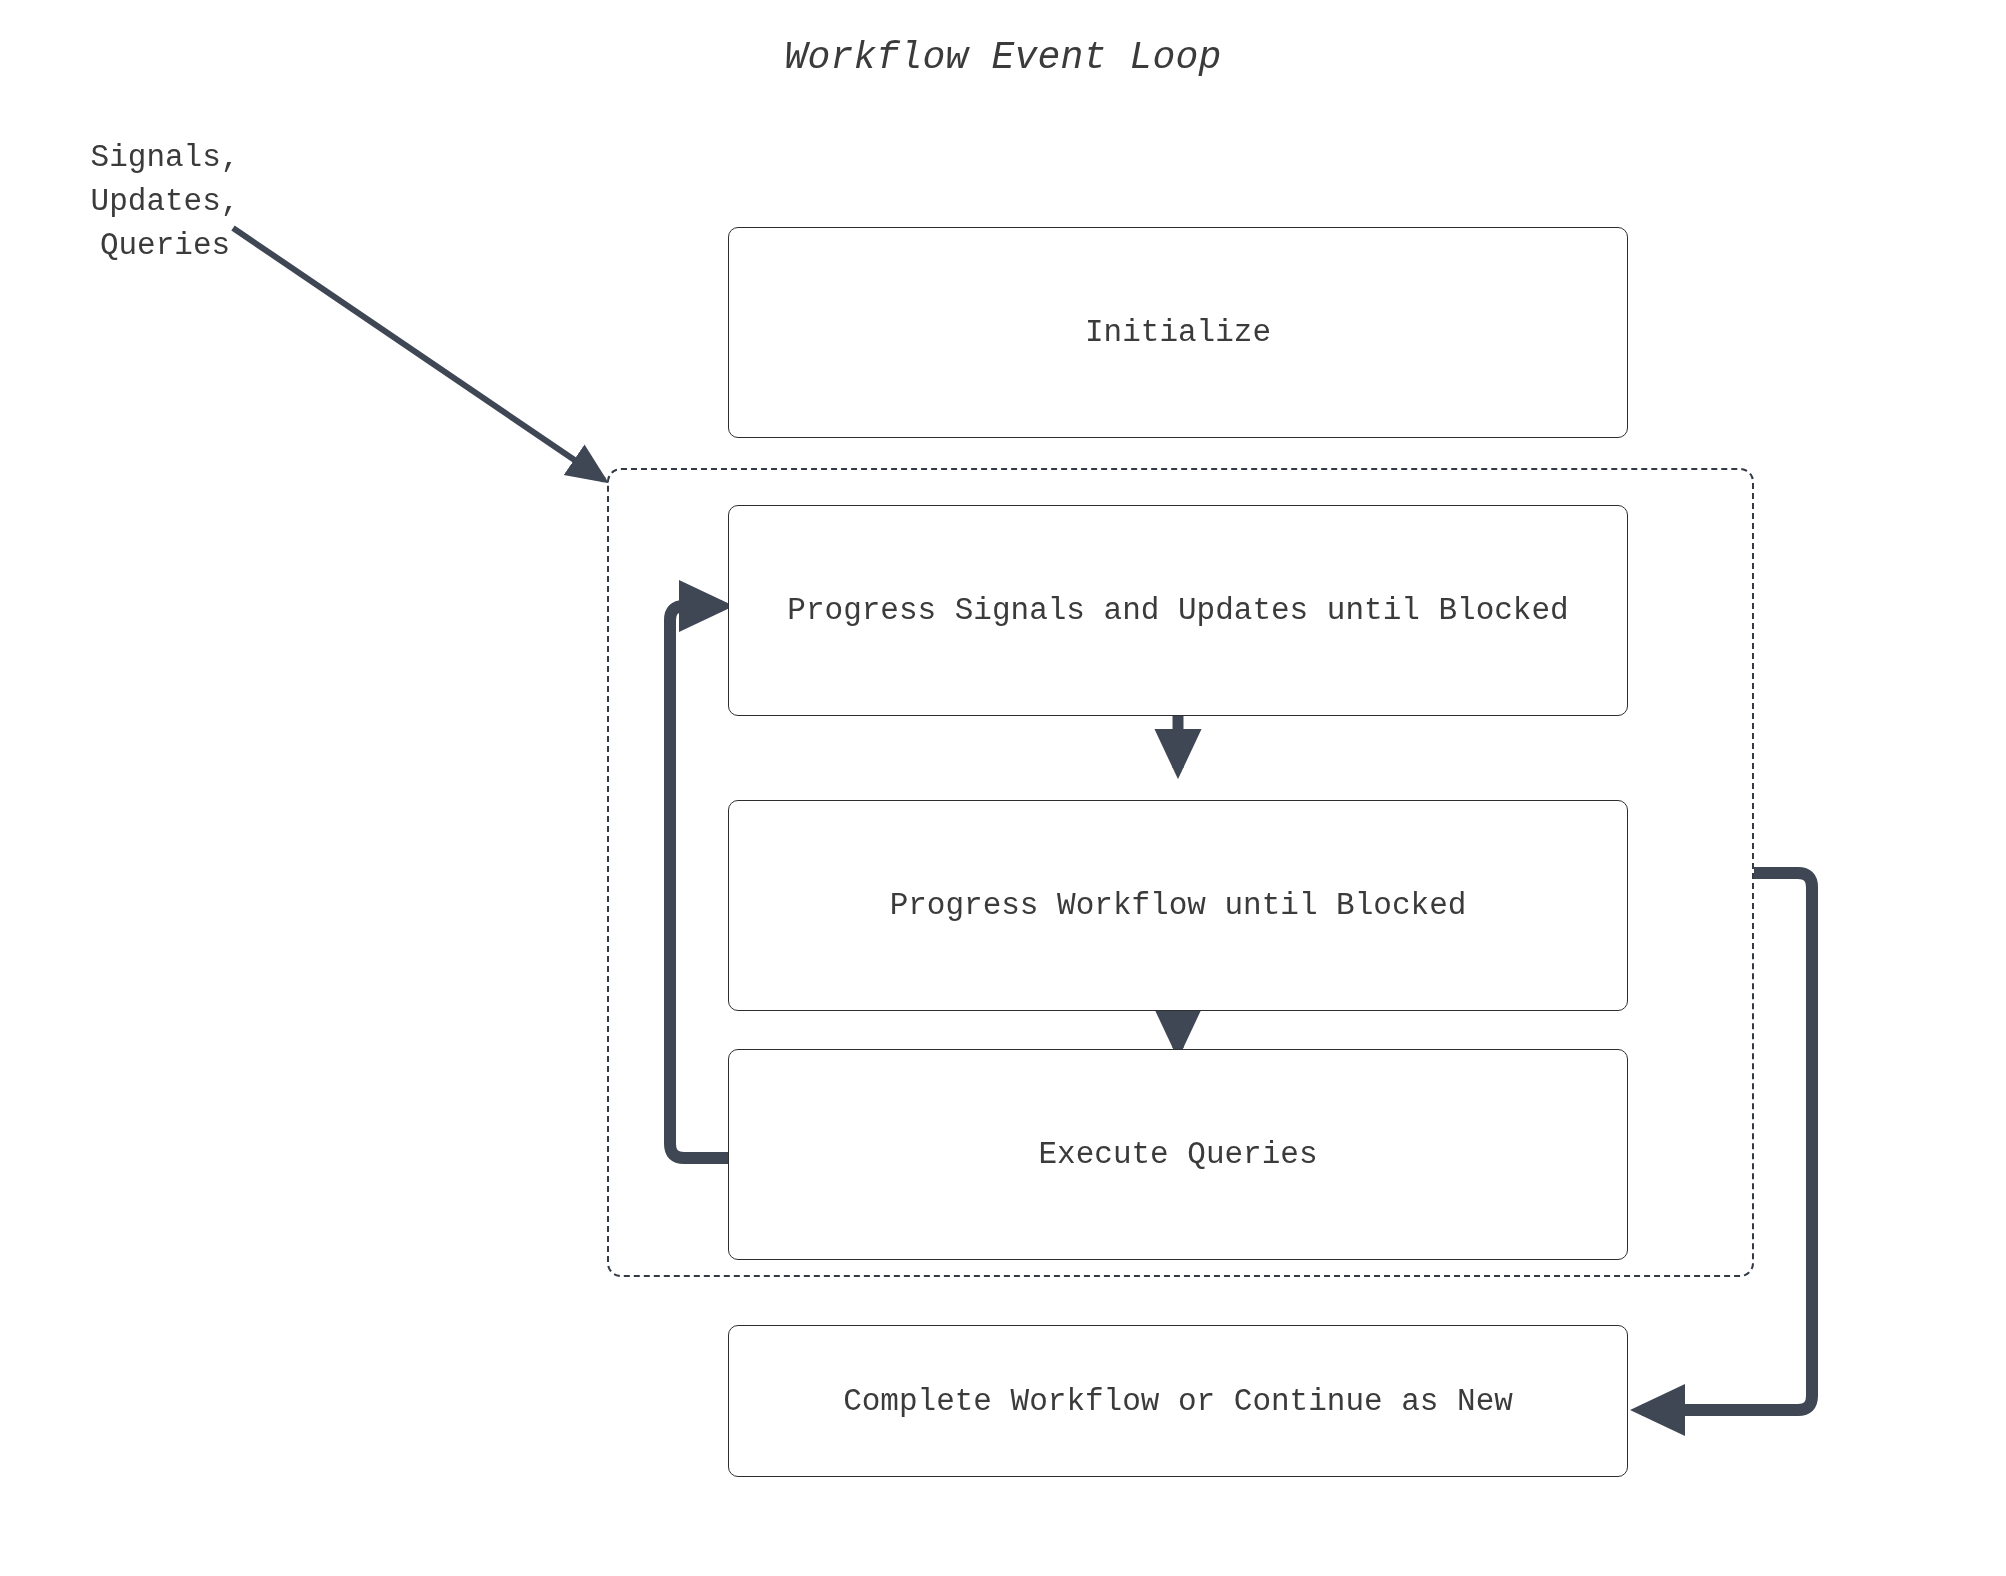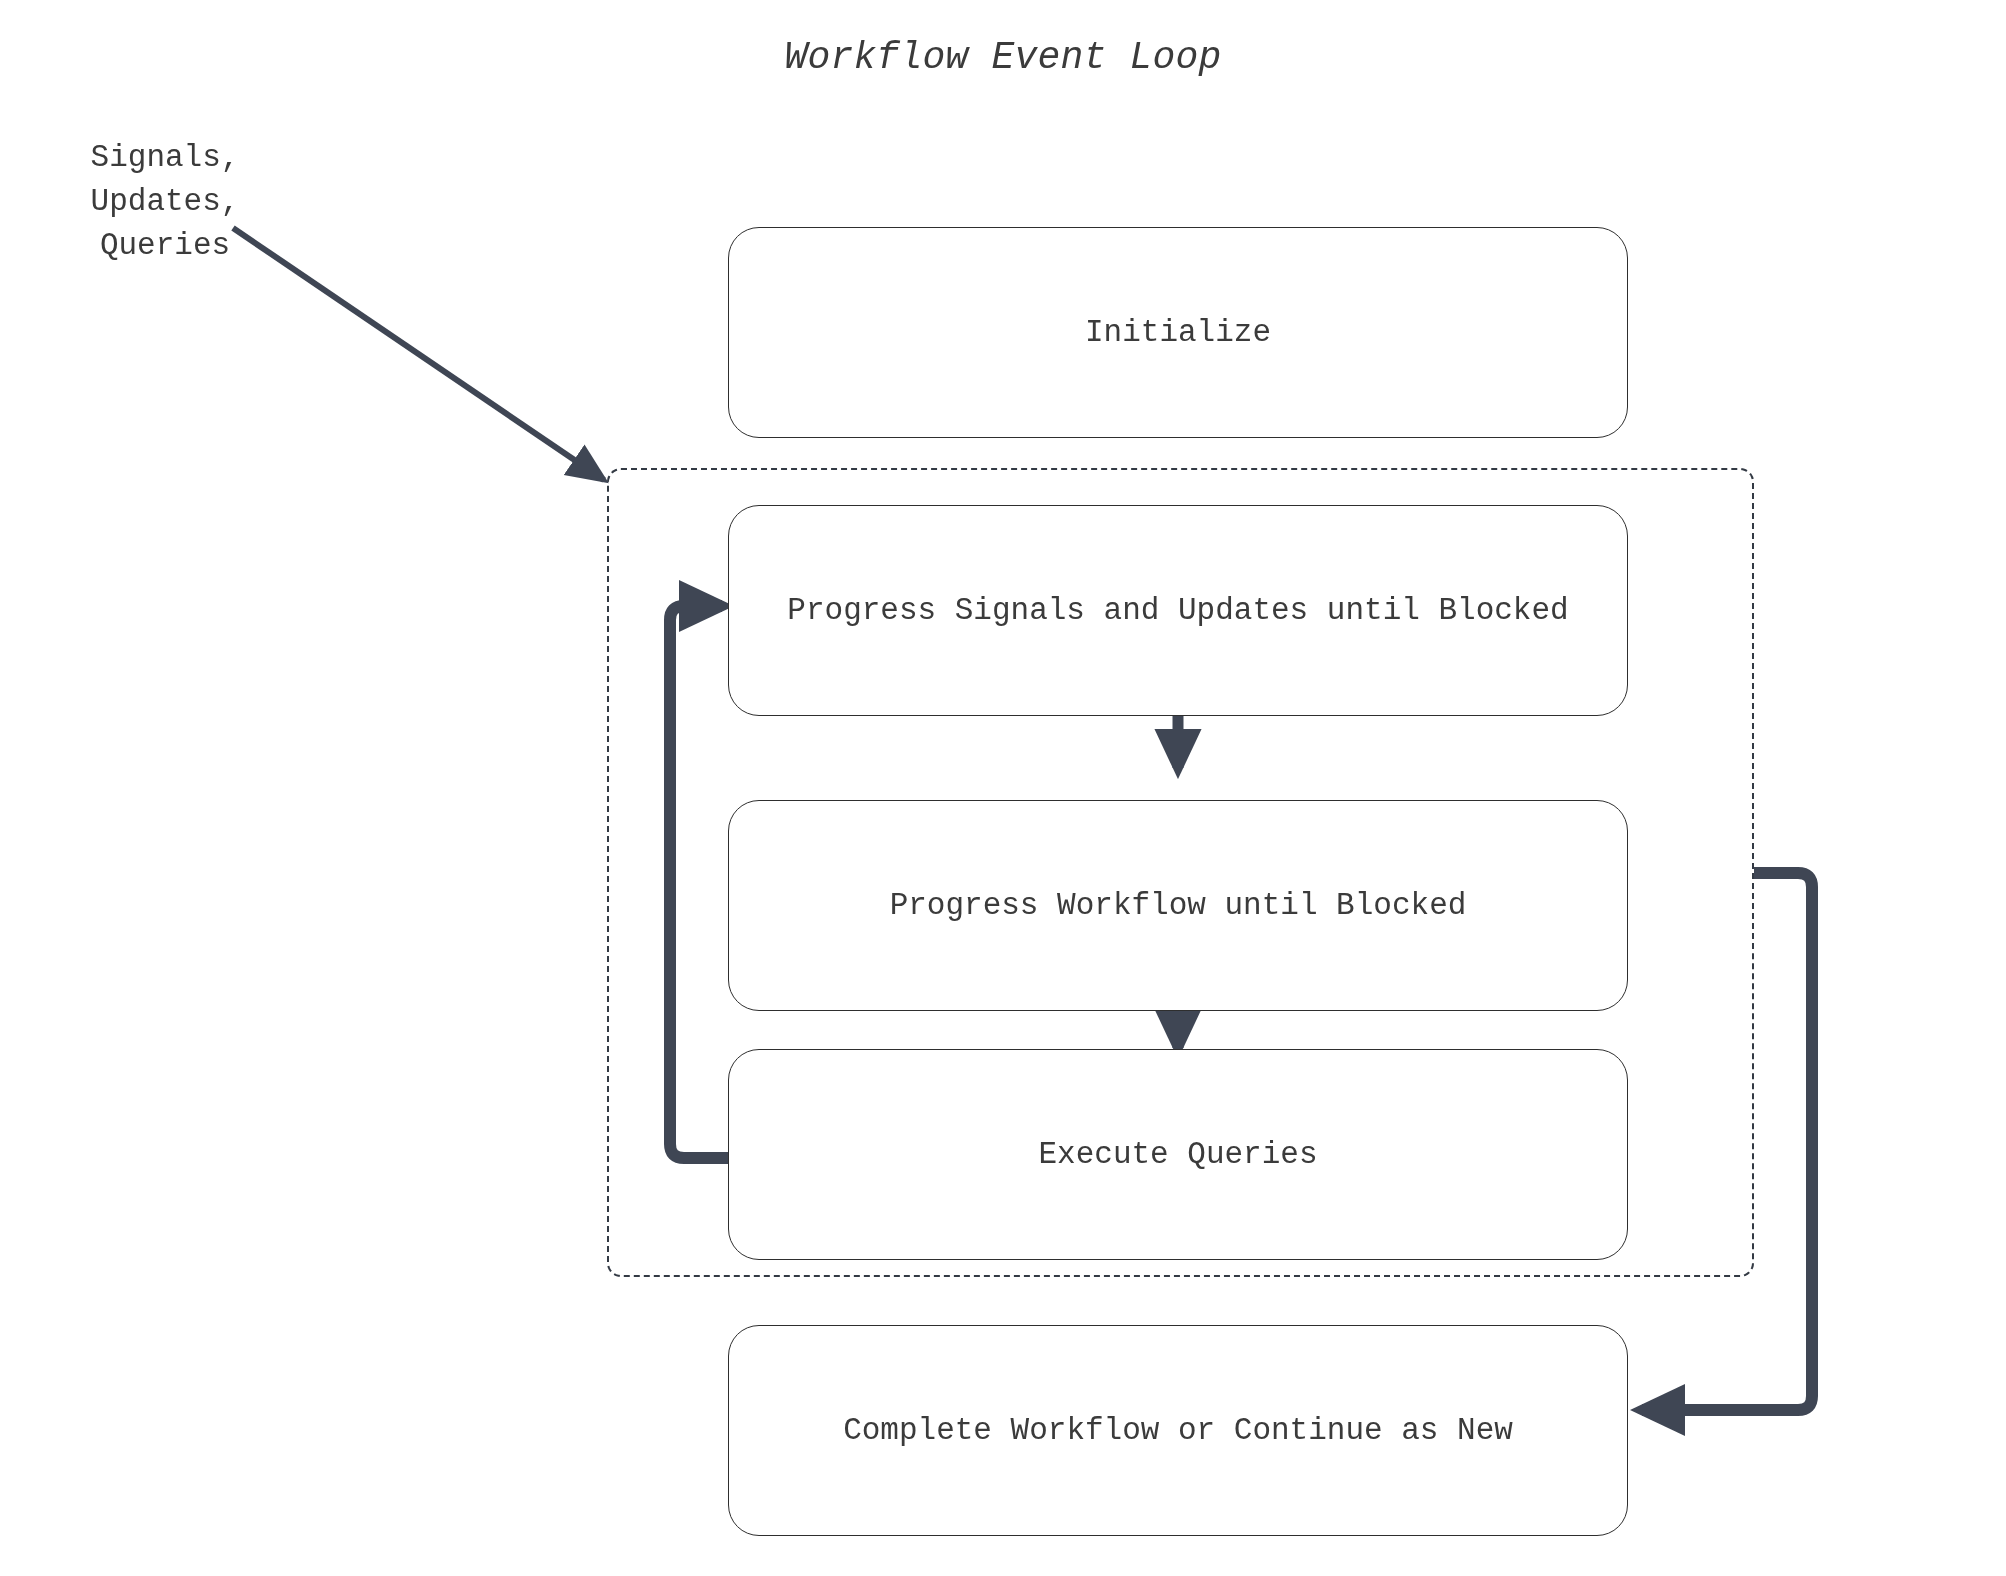--- a/index.html
+++ b/index.html
@@ -40,21 +40,21 @@
     width: 290px;
     text-align: center;
     font-size: 31px;
     line-height: 44px;
     color: #3b3b3b;
   }
   .node-box {
     position: absolute;
     box-sizing: border-box;
     border: 1.6px solid #2e2e2e;
-    border-radius: 31px;
+    border-radius: 10px;
     background: #ffffff;
     display: flex;
     align-items: center;
     justify-content: center;
   }
   .node-label {
     font-size: 31px;
     color: #3b3b3b;
     text-align: center;
     white-space: nowrap;
@@ -111,17 +111,17 @@
   </div>
 
   <div class="node-box" style="left:728px; top:800px; width:900px; height:211px;">
     <span class="node-label">Progress Workflow until Blocked</span>
   </div>
 
   <div class="node-box" style="left:728px; top:1049px; width:900px; height:211px;">
     <span class="node-label">Execute Queries</span>
   </div>
 
-  <div class="node-box" style="left:728px; top:1325px; width:900px; height:211px;">
+  <div class="node-box" style="left:728px; top:1325px; width:900px; height:152px;">
     <span class="node-label">Complete Workflow or Continue as New</span>
   </div>
 
 </div>
 
 </body></html>

